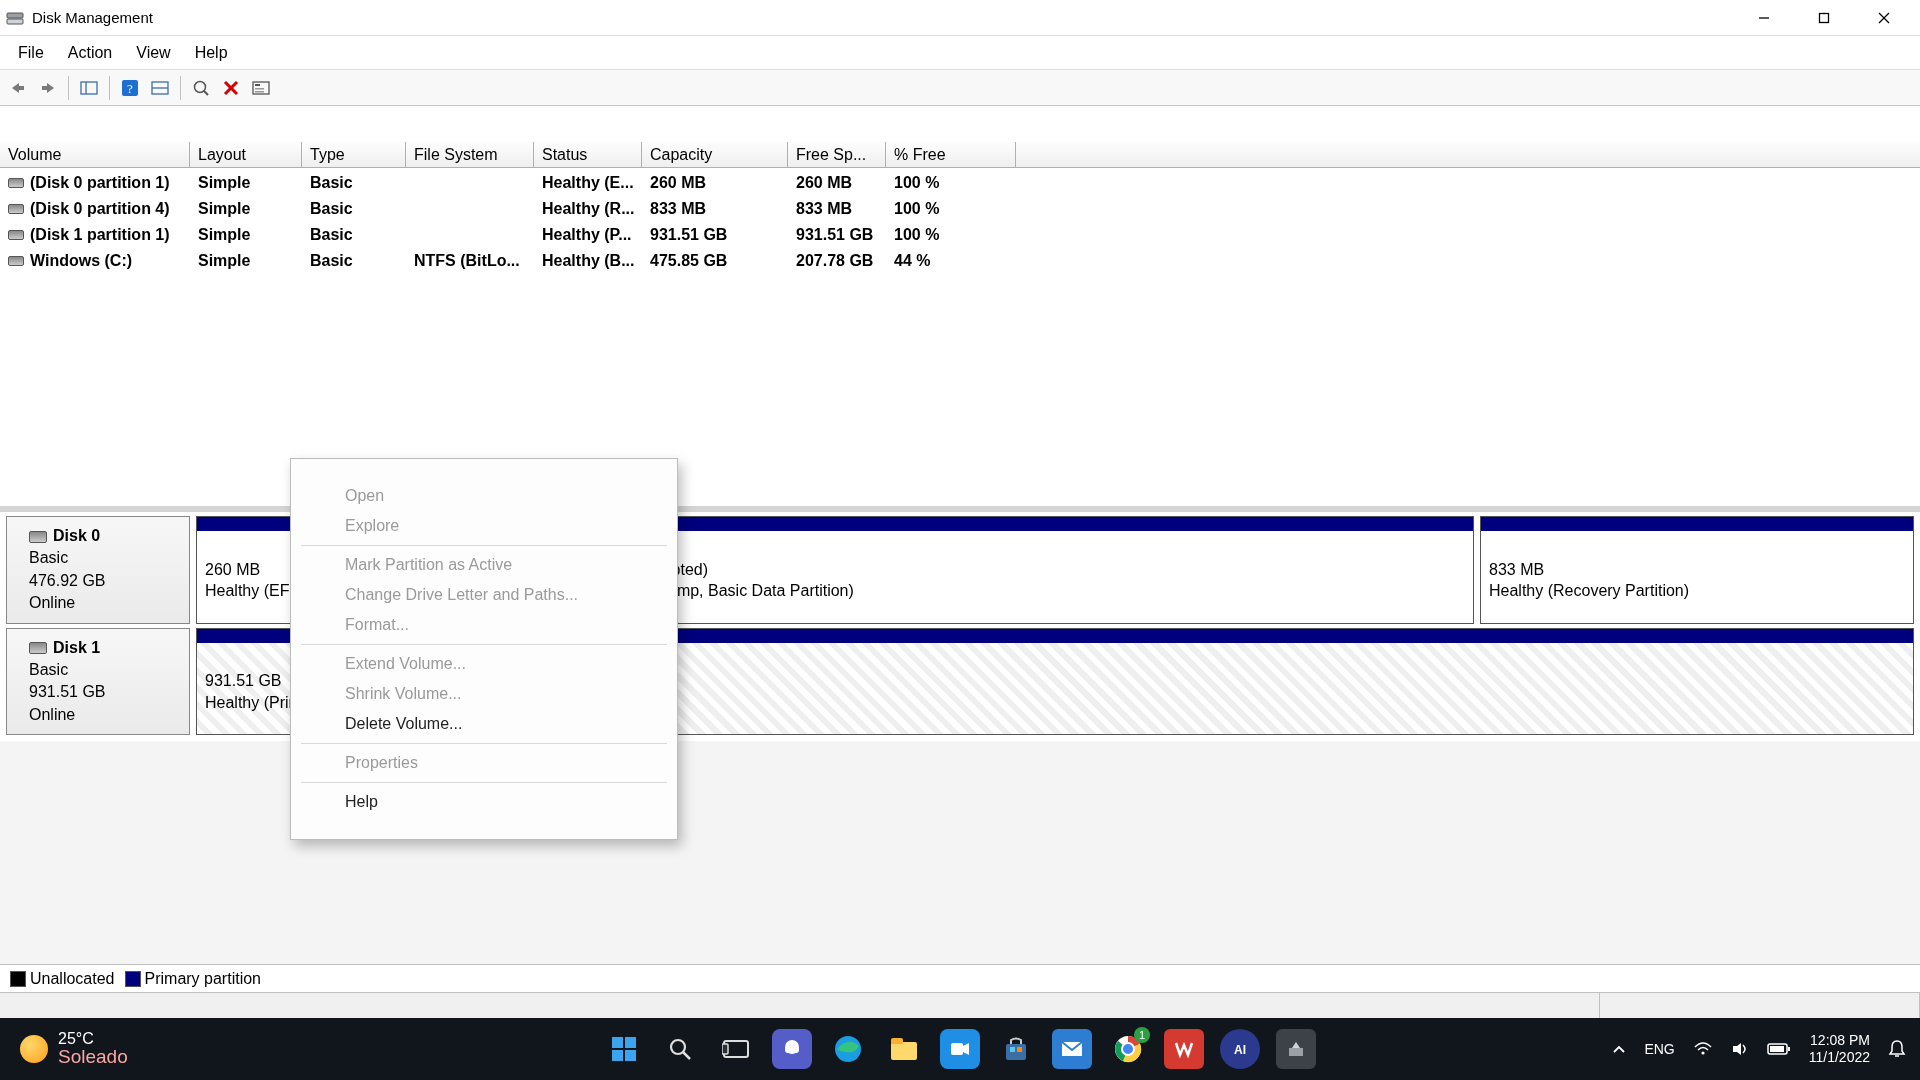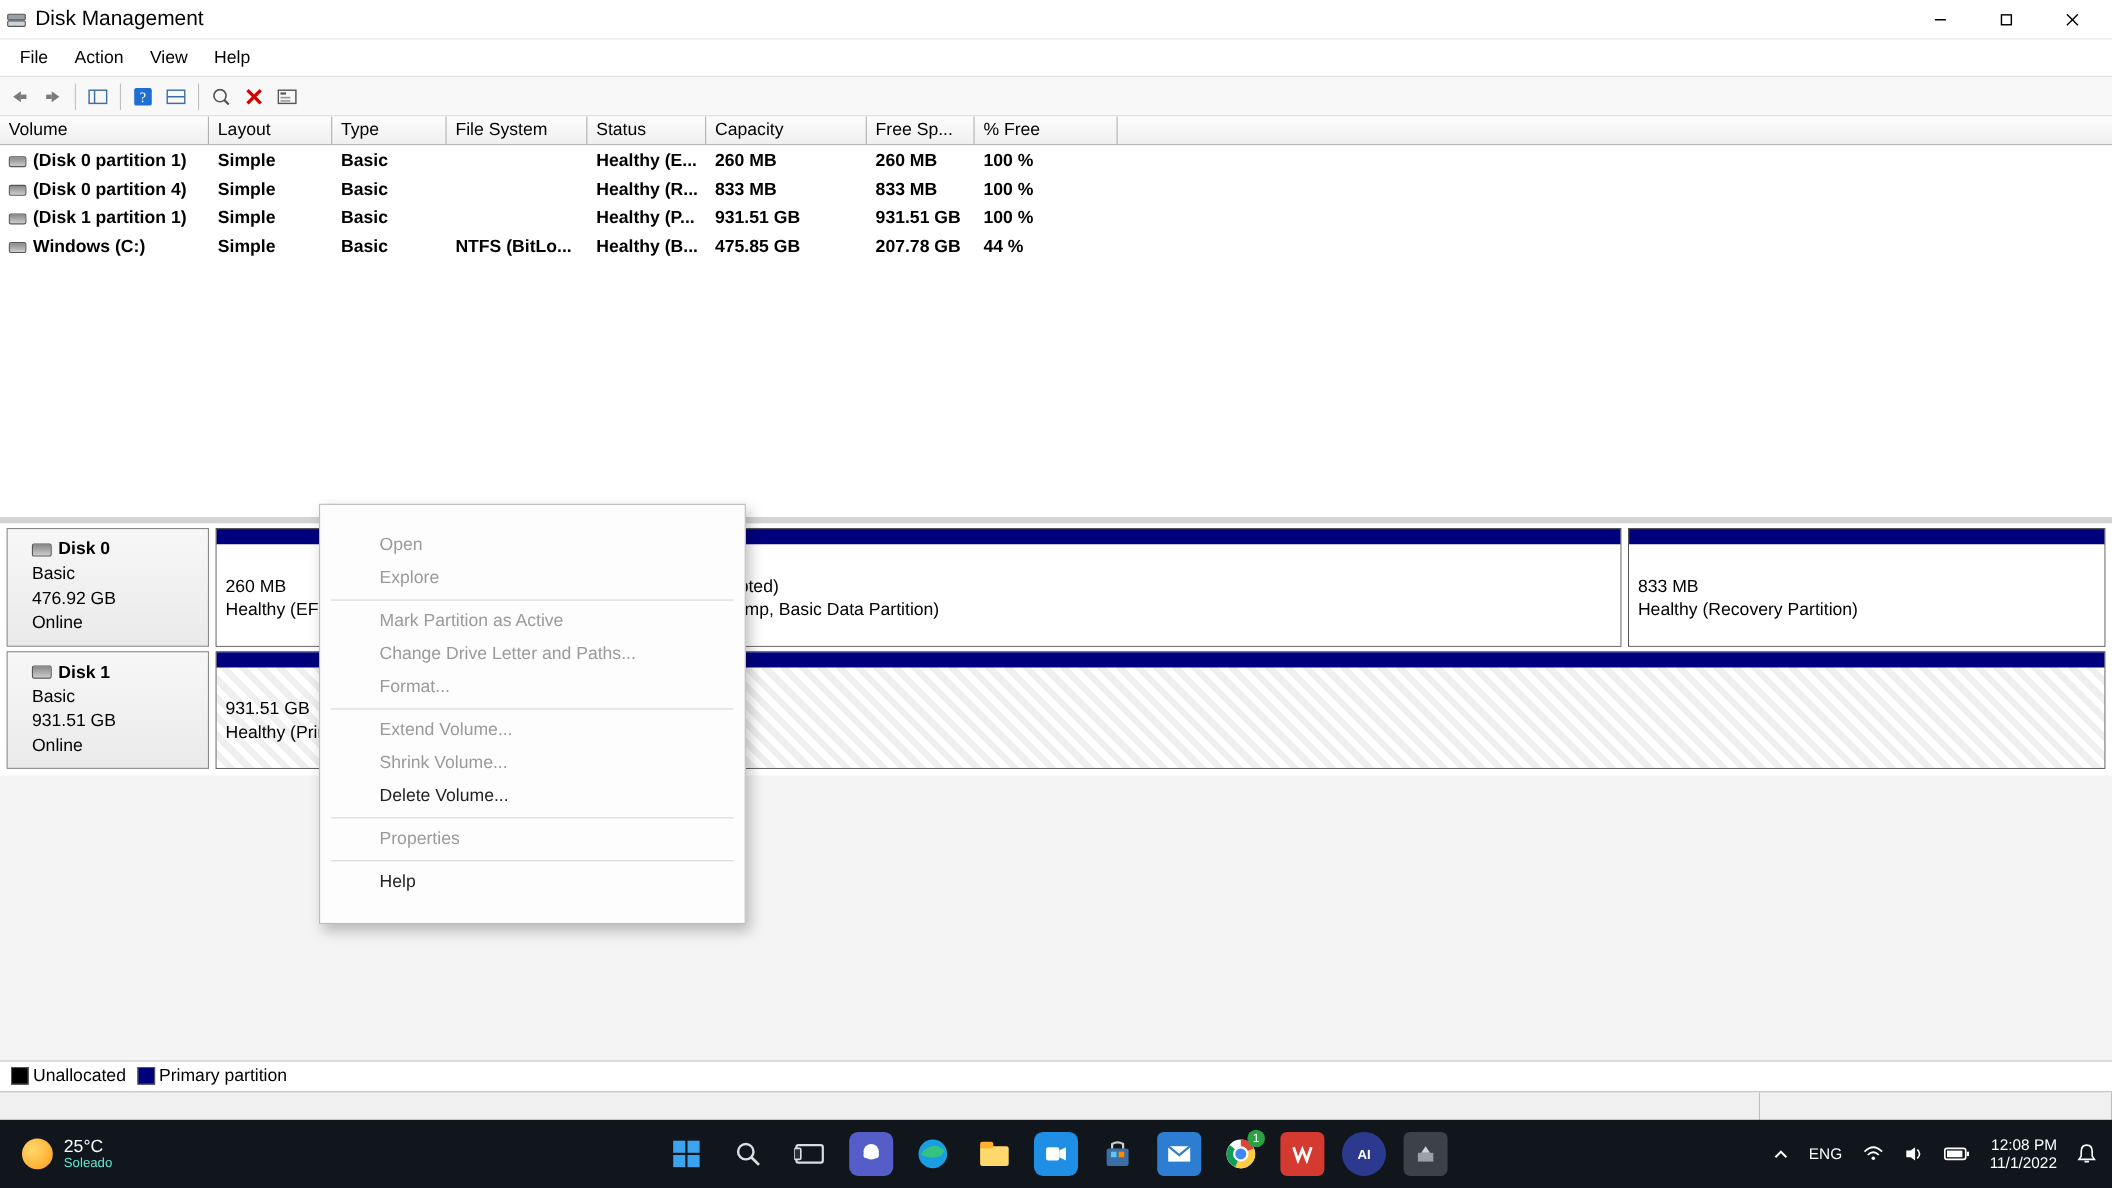--- a/index.html
+++ b/index.html
@@ -1,33 +1,33 @@
 <!DOCTYPE html>
 <html><head>
 <meta charset="utf-8">
 <style>
   * { box-sizing: border-box; margin: 0; padding: 0; }
   html, body { width: 1920px; height: 1080px; font-family: "Segoe UI", Tahoma, sans-serif; background:#e8e8e8; overflow:hidden; }
   .window { width:1920px; height:1080px; display:flex; flex-direction:column; background:#fff; }
   .titlebar { height:36px; background:#fff; display:flex; align-items:center; padding:0 6px; border-bottom:1px solid #e0e0e0; }
   .titlebar .app-icon { width:18px; height:18px; margin-right:8px; display:inline-flex; align-items:center; justify-content:center;}
-  .titlebar .title { font-size:19px; color:#000; flex:0 0 auto; }
+  .titlebar .title { font-size:15px; color:#000; flex:0 0 auto; }
   .titlebar .spacer { flex:1; }
   .winbtns { display:flex; }
   .winbtn { width:60px; height:36px; display:flex; align-items:center; justify-content:center; font-size:14px; color:#000;}
 
   .menubar { height:34px; background:#fff; display:flex; align-items:center; padding:0 6px; border-bottom:1px solid #e0e0e0; font-size:16px;}
   .menubar .menu-item { padding:4px 12px; cursor:default; }
 
   .toolbar { height:36px; background:#f8f8f8; border-bottom:1px solid #c8c8c8; display:flex; align-items:center; padding:0 4px; gap:2px;}
   .toolbtn { width:28px; height:28px; display:flex; align-items:center; justify-content:center; border:1px solid transparent;}
   .toolsep { width:1px; height:24px; background:#c0c0c0; margin:0 4px;}
 
   .content { flex:1; display:flex; flex-direction:column; background:#fff; position:relative;}
-  .listview { flex:0 0 370px; border-bottom:6px solid #d4d4d4; display:flex; flex-direction:column; background:#fff;}
+  .listview { flex:0 0 370px; border-bottom:6px solid #d4d4d4; display:flex; flex-direction:column; background:#fff;margin-top:36px;}
   .listheader { display:flex; height:26px; background:linear-gradient(#fdfdfd,#efefef); border-bottom:1px solid #b0b0b0; font-size:16px; flex-shrink:0;}
   .listheader .col { border-right:1px solid #b0b0b0; padding:2px 8px; display:flex; align-items:center; white-space:nowrap; overflow:hidden; text-overflow:ellipsis;}
   .listrows { flex:1; overflow:hidden; padding-top:2px;font-weight:bold;}
   .listrow { display:flex; height:26px; font-size:16px;}
   .listrow .col { padding:0 8px; display:flex; align-items:center; white-space:nowrap; overflow:hidden; text-overflow:ellipsis;}
   .vol-icon { width:16px; height:10px; background:linear-gradient(#888,#ccc); border:1px solid #555; border-radius:2px; margin-right:6px; flex-shrink:0;}
   .c-vol { width:190px;} .c-lay{width:112px;} .c-type{width:104px;} .c-fs{width:128px;} .c-stat{width:108px;} .c-cap{width:146px;} .c-free{width:98px;} .c-pct{width:130px;}
 
   .diskview { flex:0 0 auto; background:#fff; padding:2px 0; }
   .diskrow { display:flex; margin:2px 6px 4px 6px; }
@@ -320,21 +320,21 @@
       <div class="cm-item">Help</div>
     </div>
 
   </div>
 
   <div class="taskbar">
     <div class="weather">
       <div class="sun"></div>
       <div class="wtext">
         <div style="font-size:16px;">25°C</div>
-        <div style="font-size:12px;color:#5eead4;">Soleado</div>
+        <div style="font-size:19px;color:#fca5a5;">Soleado</div>
       </div>
     </div>
     <div class="center-icons">
       <div class="tb-icon">
           <svg width="28" height="28">
             <rect x="2" y="2" width="11" height="11" fill="#3ca4ef"></rect>
             <rect x="15" y="2" width="11" height="11" fill="#3ca4ef"></rect>
             <rect x="2" y="15" width="11" height="11" fill="#3ca4ef"></rect>
             <rect x="15" y="15" width="11" height="11" fill="#3ca4ef"></rect>
           </svg>

